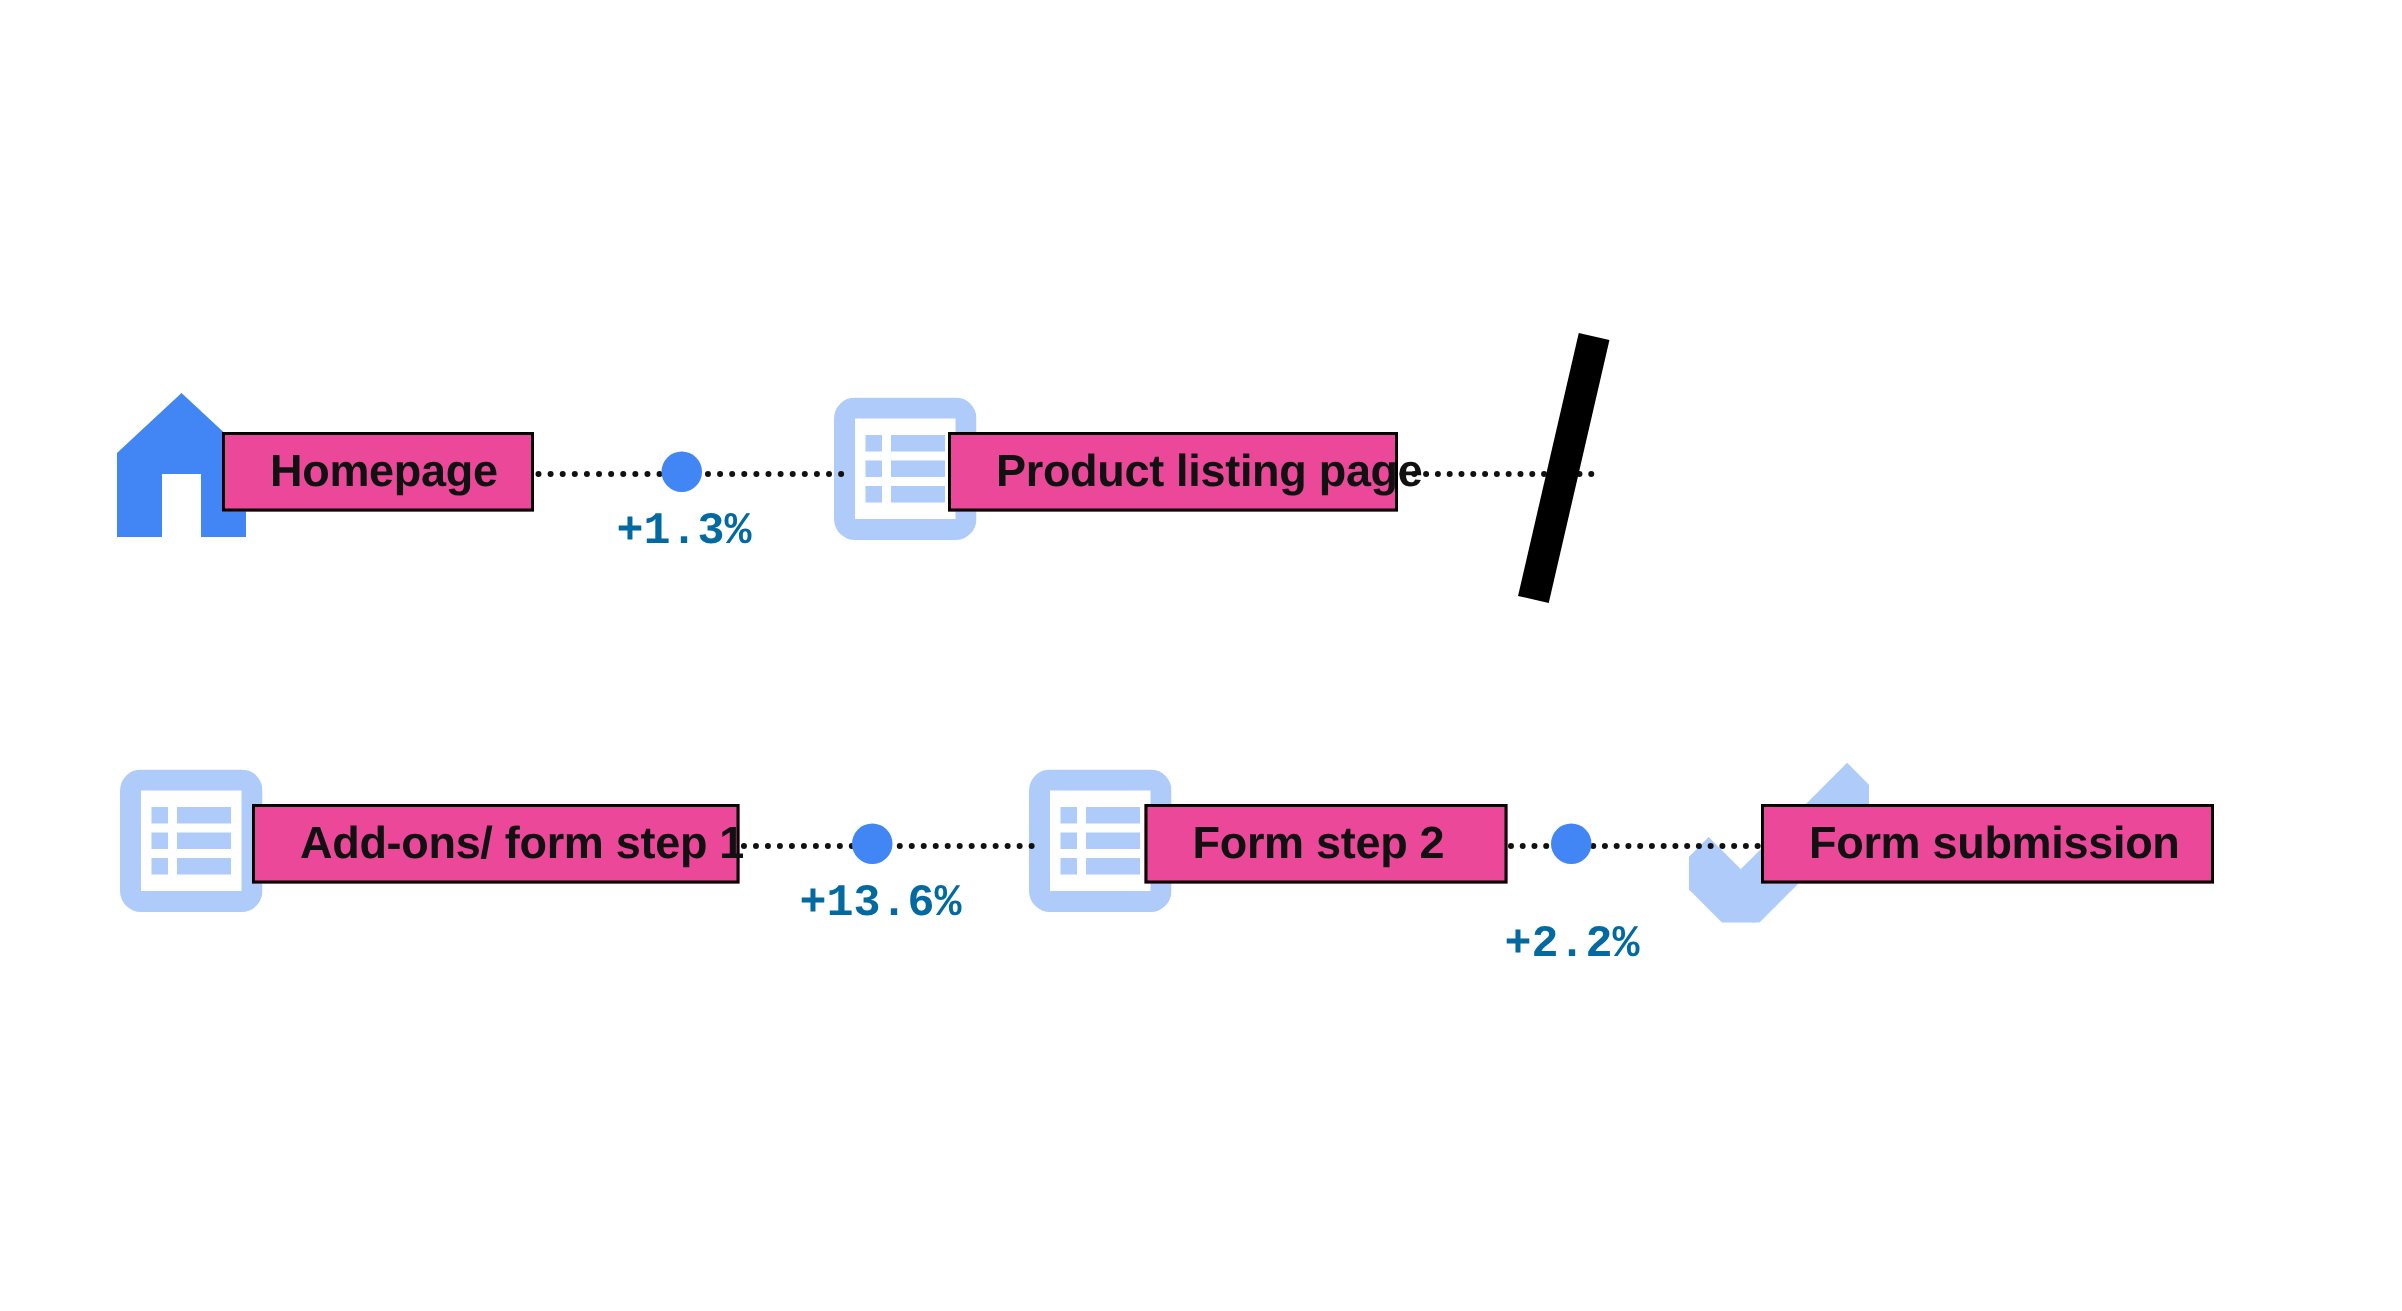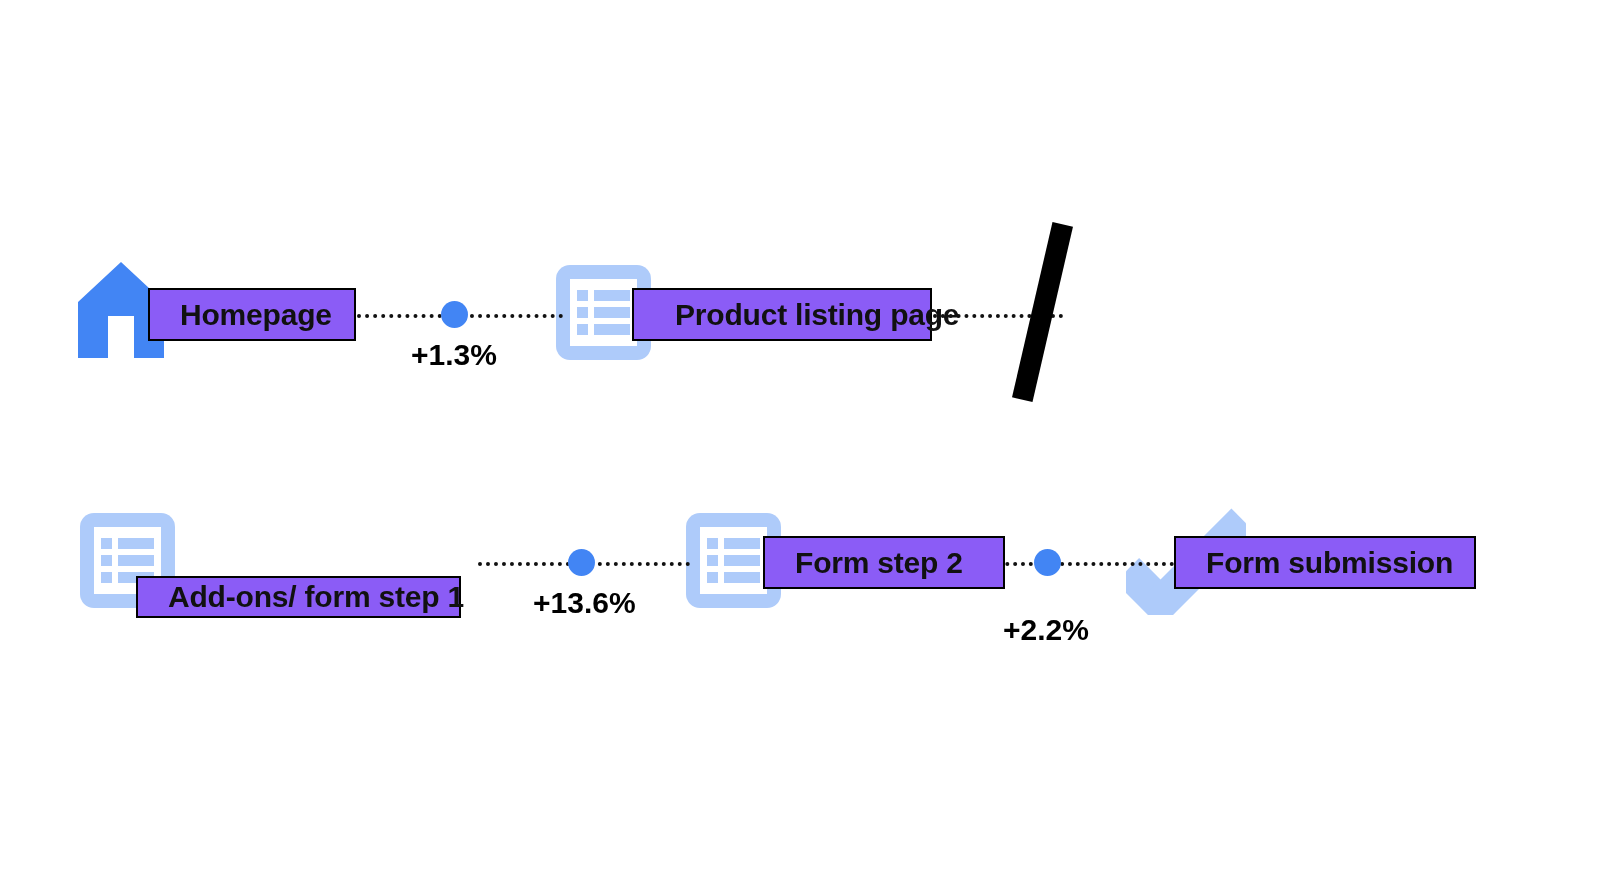--- a/index.html
+++ b/index.html
@@ -16,21 +16,21 @@
     width: 1601px;
     height: 874px;
     background: #ffffff;
     overflow: hidden;
   }
 
   
   .node-box {
     position: absolute;
     box-sizing: border-box;
-    background: #8b5cf6;
+    background: #ec4899;
     border: 2.5px solid #000000;
     display: flex;
     align-items: center;
     z-index: 6;
   }
   .node-label {
     font-family: "Liberation Sans", sans-serif;
     font-weight: bold;
     font-size: 30px;
     line-height: 1;
@@ -64,25 +64,25 @@
   .dot {
     position: absolute;
     border-radius: 50%;
     background: #4285F4;
     z-index: 5;
   }
 
   
   .delta {
     position: absolute;
-    font-family: Liberation Sans, sans-serif;
+    font-family: Liberation Mono, monospace;
     font-weight: bold;
     font-size: 30px;
     line-height: 1;
-    color: #000000;
+    color: #0369a1;
     white-space: nowrap;
     z-index: 7;
   }
 
   
   .wrap-bar {
     position: absolute;
     background: #000000;
     z-index: 8;
   }
@@ -118,42 +118,42 @@
       <rect x="14" y="14" width="67" height="67" fill="#FFFFFF"></rect>
       <rect x="21" y="25" width="11" height="11" fill="#AECBFA"></rect>
       <rect x="38" y="25" width="36" height="11" fill="#AECBFA"></rect>
       <rect x="21" y="42" width="11" height="11" fill="#AECBFA"></rect>
       <rect x="38" y="42" width="36" height="11" fill="#AECBFA"></rect>
       <rect x="21" y="59" width="11" height="11" fill="#AECBFA"></rect>
       <rect x="38" y="59" width="36" height="11" fill="#AECBFA"></rect>
     </svg>
   </div>
 
-  <div class="node-box" style="left:632px; top:288px; width:300px; height:53px;padding-left:11px;">
+  <div class="node-box" style="left:632px; top:288px; width:300px; height:53px;">
     <span class="node-label">Product listing page</span>
   </div>
 
   <div class="connector" style="left:933px; top:314px; width:130px;"></div>
 
   <div class="wrap-bar" style="left:1032px; top:222px; width:21px; height:180px; transform:rotate(13deg); transform-origin:center center;"></div>
 
   <div class="list-icon" style="left:80px; top:513px; width:95px; height:95px;">
     <svg width="95" height="95" viewBox="0 0 95 95" xmlns="http://www.w3.org/2000/svg">
       <rect x="0" y="0" width="95" height="95" rx="14" ry="14" fill="#AECBFA"></rect>
       <rect x="14" y="14" width="67" height="67" fill="#FFFFFF"></rect>
       <rect x="21" y="25" width="11" height="11" fill="#AECBFA"></rect>
       <rect x="38" y="25" width="36" height="11" fill="#AECBFA"></rect>
       <rect x="21" y="42" width="11" height="11" fill="#AECBFA"></rect>
       <rect x="38" y="42" width="36" height="11" fill="#AECBFA"></rect>
       <rect x="21" y="59" width="11" height="11" fill="#AECBFA"></rect>
       <rect x="38" y="59" width="36" height="11" fill="#AECBFA"></rect>
     </svg>
   </div>
 
-  <div class="node-box" style="left:136px; top:536px; width:325px; height:42px;margin-top:40px;">
+  <div class="node-box" style="left:168px; top:536px; width:325px; height:53px;">
     <span class="node-label">Add-ons/ form step 1</span>
   </div>
 
   <div class="connector" style="left:478px; top:562px; width:212px;"></div>
   <div class="dot" style="left:568px; top:549px; width:27px; height:27px;"></div>
   <div class="delta" style="left:533px; top:588px;">+13.6%</div>
 
   <div class="list-icon" style="left:686px; top:513px; width:95px; height:95px;">
     <svg width="95" height="95" viewBox="0 0 95 95" xmlns="http://www.w3.org/2000/svg">
       <rect x="0" y="0" width="95" height="95" rx="14" ry="14" fill="#AECBFA"></rect>

